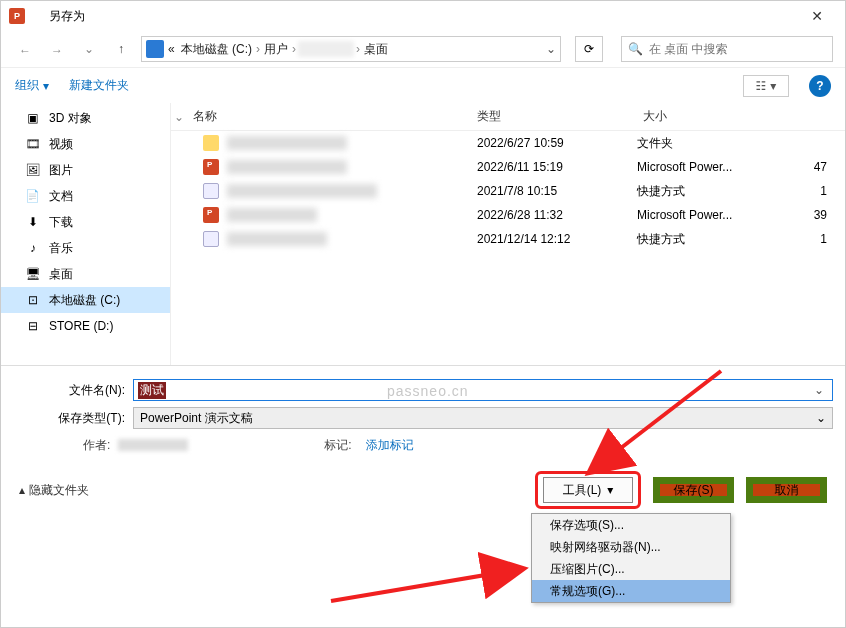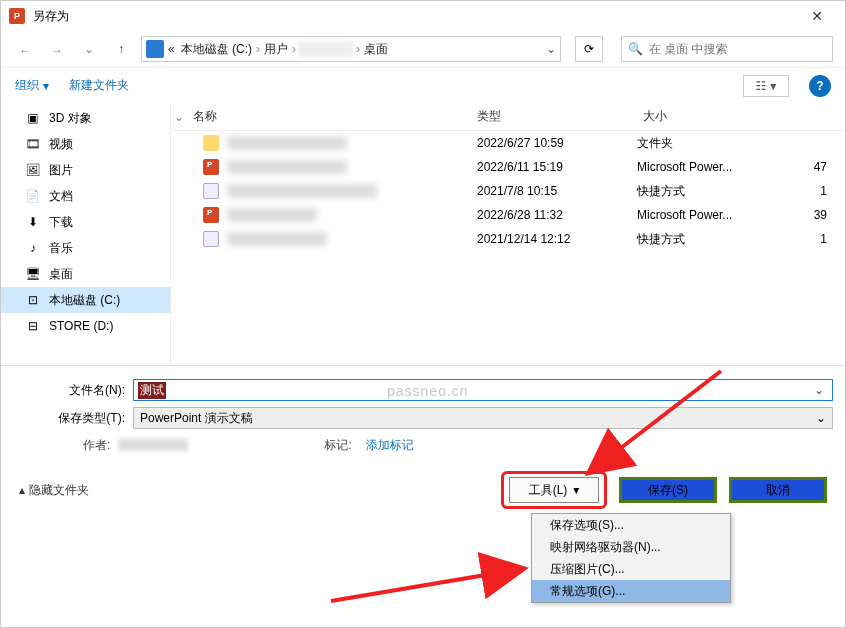--- a/index.html
+++ b/index.html
@@ -1,20 +1,20 @@
 <!DOCTYPE html>
 <html><head>
 <meta charset="utf-8">
 <style>
 * { margin: 0; padding: 0; box-sizing: border-box; font-family: "Microsoft YaHei", "Segoe UI", sans-serif; font-size: 12px; }
 body { background: #fff; width: 846px; height: 628px; overflow: hidden; position: relative; border: 1px solid #ccc; }
 
 .titlebar { height: 30px; display: flex; align-items: center; padding: 0 8px; }
 .titlebar .app-icon { width: 16px; height: 16px; background: #d24726; border-radius: 2px; display:flex; align-items:center; justify-content:center; color:#fff; font-size:9px; font-weight:bold; }
-.titlebar .title-text { margin-left: 8px; }
+.titlebar .title-text { margin-left: 24px; }
 .titlebar .close { margin-left: auto; width: 40px; height: 28px; display:flex; align-items:center; justify-content:center; font-size:14px; color:#333; }
 
 .navrow { height: 36px; display:flex; align-items:center; padding: 0 12px; gap: 8px; }
 .nav-arrow { width: 24px; height:24px; display:flex; align-items:center; justify-content:center; color:#888; }
 .nav-arrow.enabled { color:#333; }
 .addrbar { flex: 0 0 420px; height: 26px; border:1px solid #ccc; display:flex; align-items:center; padding:0 4px; gap:2px; background:#fff; }
 .addr-icon { width:18px; height:18px; background:#2a7ad4; border-radius:2px; }
 .addr-seg { color:#222; padding:0 2px; }
 .addr-angle { color:#888; }
 .addr-blur { width:56px; height:16px; background:#eee; filter:blur(2px); border-radius:2px; }
@@ -58,21 +58,21 @@
 .typebox { flex:1; height:22px; border:1px solid #bbb; background:#eee; display:flex; align-items:center; padding:0 6px; }
 .metarow { display:flex; align-items:center; height:26px; gap:8px; padding-left: 70px; color:#444; }
 .meta-blur { width:70px; height:12px; background:#ddd; filter:blur(2px); }
 .taglink { color:#0a6fbf; margin-left:6px; }
 
 .bottombar { height:48px; display:flex; align-items:center; padding:0 18px; }
 .hide-folders { color:#333; display:flex; align-items:center; gap:4px; }
 .bottombar .spacer { flex:1; }
 .tools-highlight { border:3px solid #f02020; border-radius:6px; padding:3px 5px; }
 .tools-btn { height:26px; width:90px; border:1px solid #888; background:#fbfbfb; display:flex; align-items:center; justify-content:center; gap:6px; }
-.btn { height:26px; width:98px; border:3px solid #4d7c0f; background:#1d4ed8; display:flex; align-items:center; justify-content:center; }
+.btn { height:26px; width:81px; border:7px solid #4d7c0f; background:#c2410c; display:flex; align-items:center; justify-content:center; }
 
 .dropdown { position:absolute; left:530px; top:512px; width:200px; background:#f2f2f2; border:1px solid #a0a0a0; box-shadow:2px 2px 4px rgba(0,0,0,0.2); }
 .dd-item { height:22px; display:flex; align-items:center; padding-left:18px; }
 .dd-item.hover { background:#8db8e8; }
 
 .watermark { position:absolute; left:386px; top:382px; color:#c8c8c8; font-size:14px; letter-spacing:1px; pointer-events:none; }
 
 .arrow-svg { position:absolute; pointer-events:none; }
 </style>
 </head>

